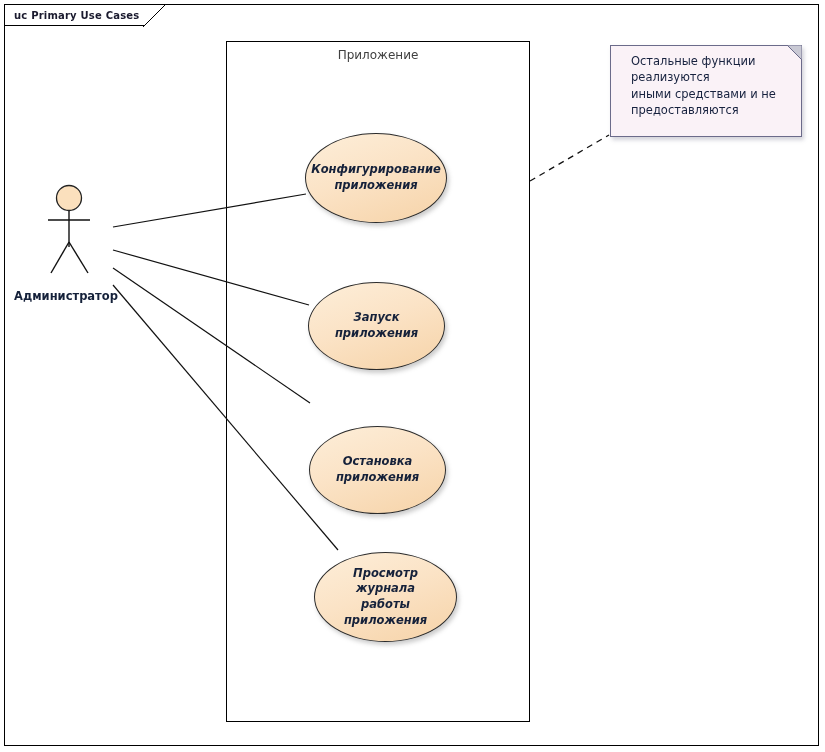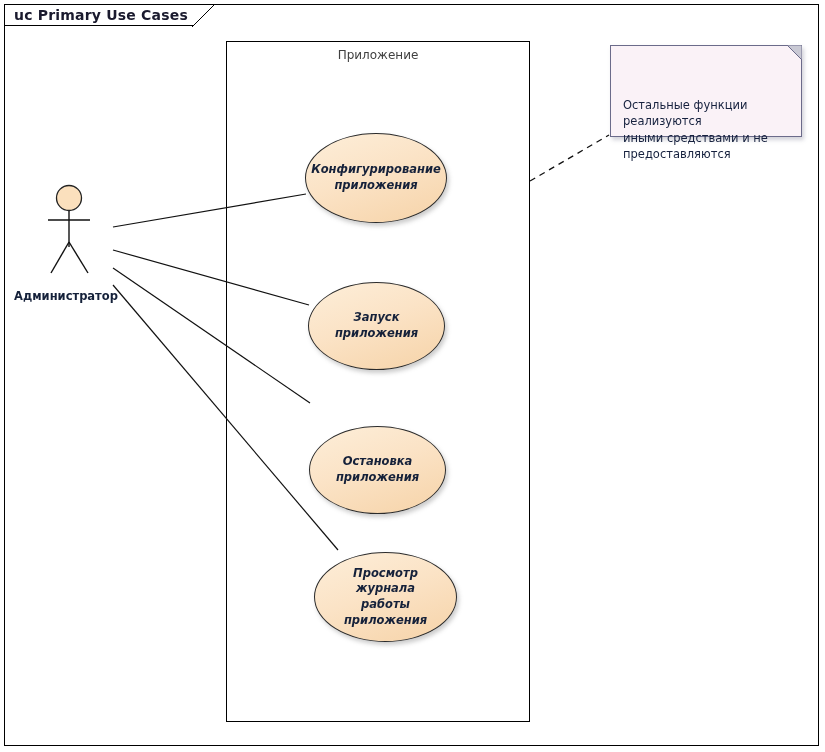--- a/index.html
+++ b/index.html
@@ -41,21 +41,21 @@
     position: relative;
     height: 21px;
     padding: 0 26px 0 9px;
     display: flex;
     align-items: center;
     box-sizing: border-box;
     border-bottom: 1px solid #000000;
     background: #ffffff;
   }
   .title-tab .tab-label {
-    font-size: 14px;
+    font-size: 10px;
     font-weight: bold;
     color: #1a1a2e;
     letter-spacing: 0.2px;
     white-space: nowrap;
   }
   .tab-slant {
     position: absolute;
     right: 0;
     top: 0;
     width: 22px;
@@ -129,27 +129,26 @@
     top: 45px;
     width: 192px;
     height: 92px;
     background: #faf2f7;
     border: 1px solid #6b6b8a;
     box-sizing: border-box;
     box-shadow: 2px 3px 4px rgba(130,130,150,0.35);
   }
   .note-text {
     position: absolute;
-    left: 12px;
+    left: 20px;
     top: 7px;
     width: 176px;
     font-size: 11.5px;
     color: #16213e;
     line-height: 1.42;
-    margin-top: 44px;
   }
   .note-fold {
     position: absolute;
     right: -1px;
     top: -1px;
     width: 15px;
     height: 15px;
     pointer-events: none;
   }
   svg.overlay {

